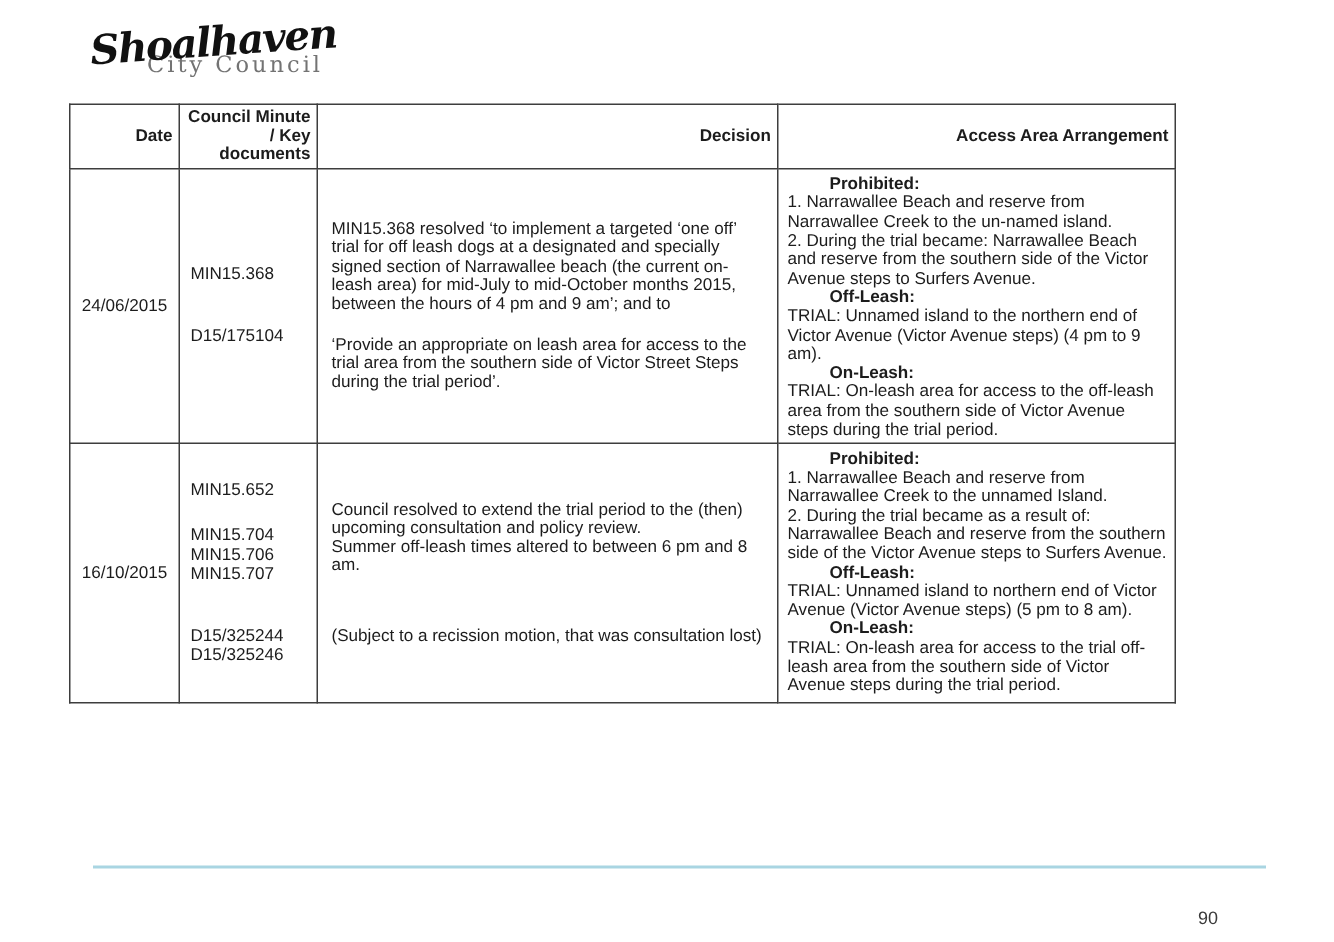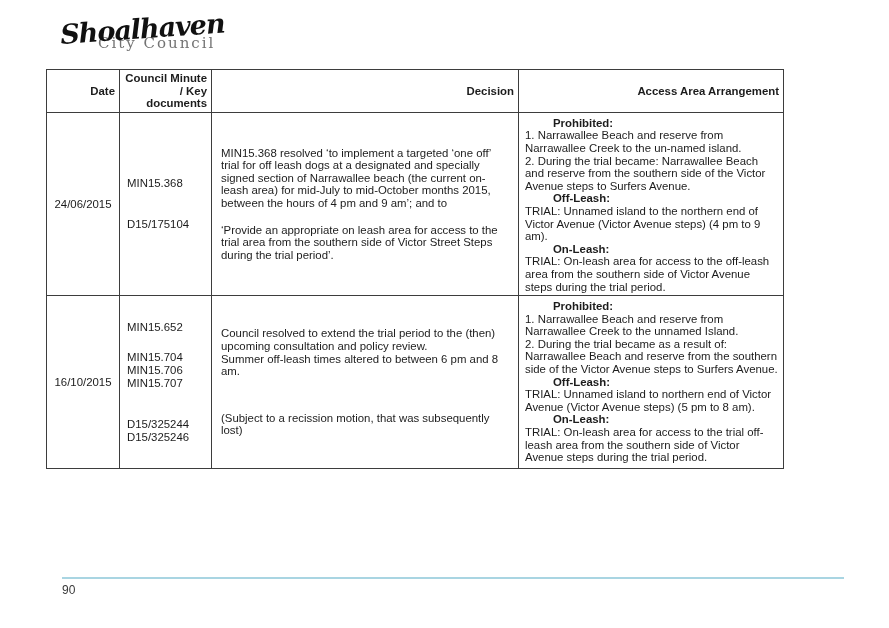--- a/index.html
+++ b/index.html
@@ -62,22 +62,22 @@
   td.cell-access { vertical-align: top; padding: 4px 5px 2px 6px; }
   .access-heading { font-weight: bold; padding-left: 28px; }
 
   
   .footer-rule {
     position: absolute; left: 62px; top: 577px;
     width: 782px; height: 2px;
     background: #a9d5e2;
   }
   .page-number {
-    position: absolute; left: 62px; top: 583px;
-    width: 750px; text-align: left;
+    position: absolute; left: 62px; top: 605px;
+    width: 750px; text-align: right;
     font-size: 12px; color: #3a3a3a;
   }
 </style>
 </head>
 <body>
 
 <div class="logo">
   <div class="logo-script">Shoalhaven</div>
   <div class="logo-sub">City Council</div>
 </div>
@@ -142,21 +142,21 @@
           <div class="minute-line">MIN15.707</div>
         </div>
         <div class="minute-group">
           <div class="minute-line">D15/325244</div>
           <div class="minute-line">D15/325246</div>
         </div>
       </td>
       <td class="cell-decision">
         <div class="para">Council resolved to extend the trial period to the (then) upcoming consultation and policy review.</div>
         <div class="para tight">Summer off-leash times altered to between 6 pm and 8 am.</div>
-        <div class="para biggap">(Subject to a recission motion, that was subsequently lost)</div>
+        <div class="para biggap">(Subject to a recission motion, that was consultation lost)</div>
       </td>
       <td class="cell-access">
         <div class="access-section">
           <div class="access-heading">Prohibited:</div>
           <div class="access-item">1. Narrawallee Beach and reserve from Narrawallee Creek to the unnamed Island.</div>
           <div class="access-item">2. During the trial became as a result of: Narrawallee Beach and reserve from the southern side of the Victor Avenue steps to Surfers Avenue.</div>
         </div>
         <div class="access-section">
           <div class="access-heading">Off-Leash:</div>
           <div class="access-item">TRIAL: Unnamed island to northern end of Victor Avenue (Victor Avenue steps) (5 pm to 8 am).</div>

